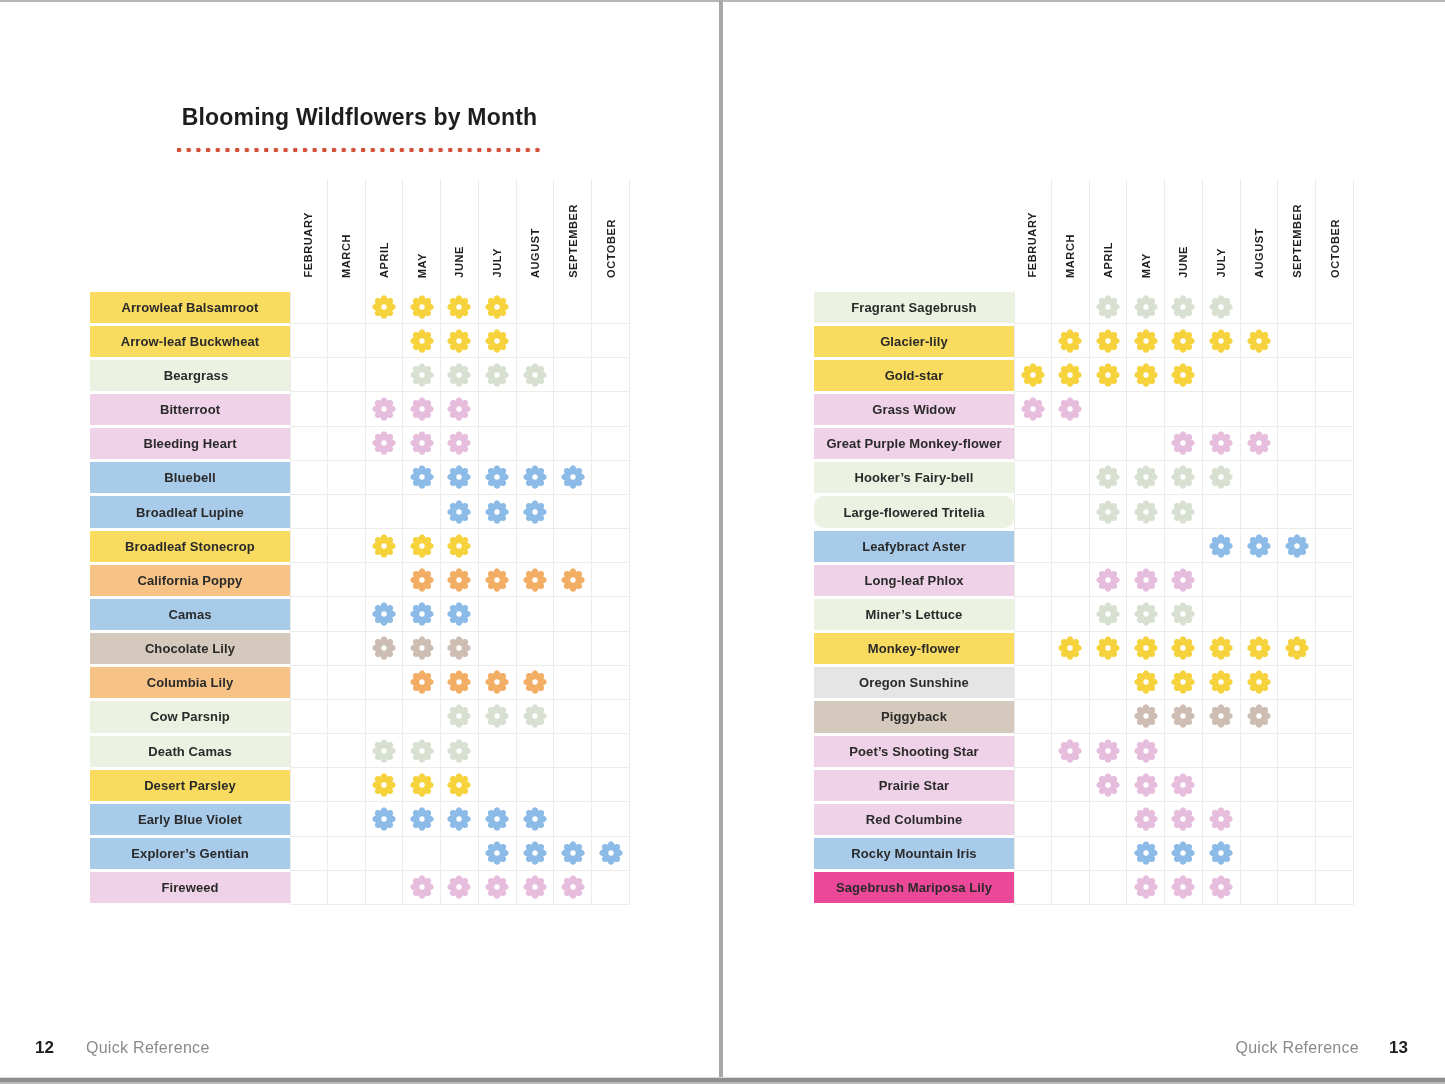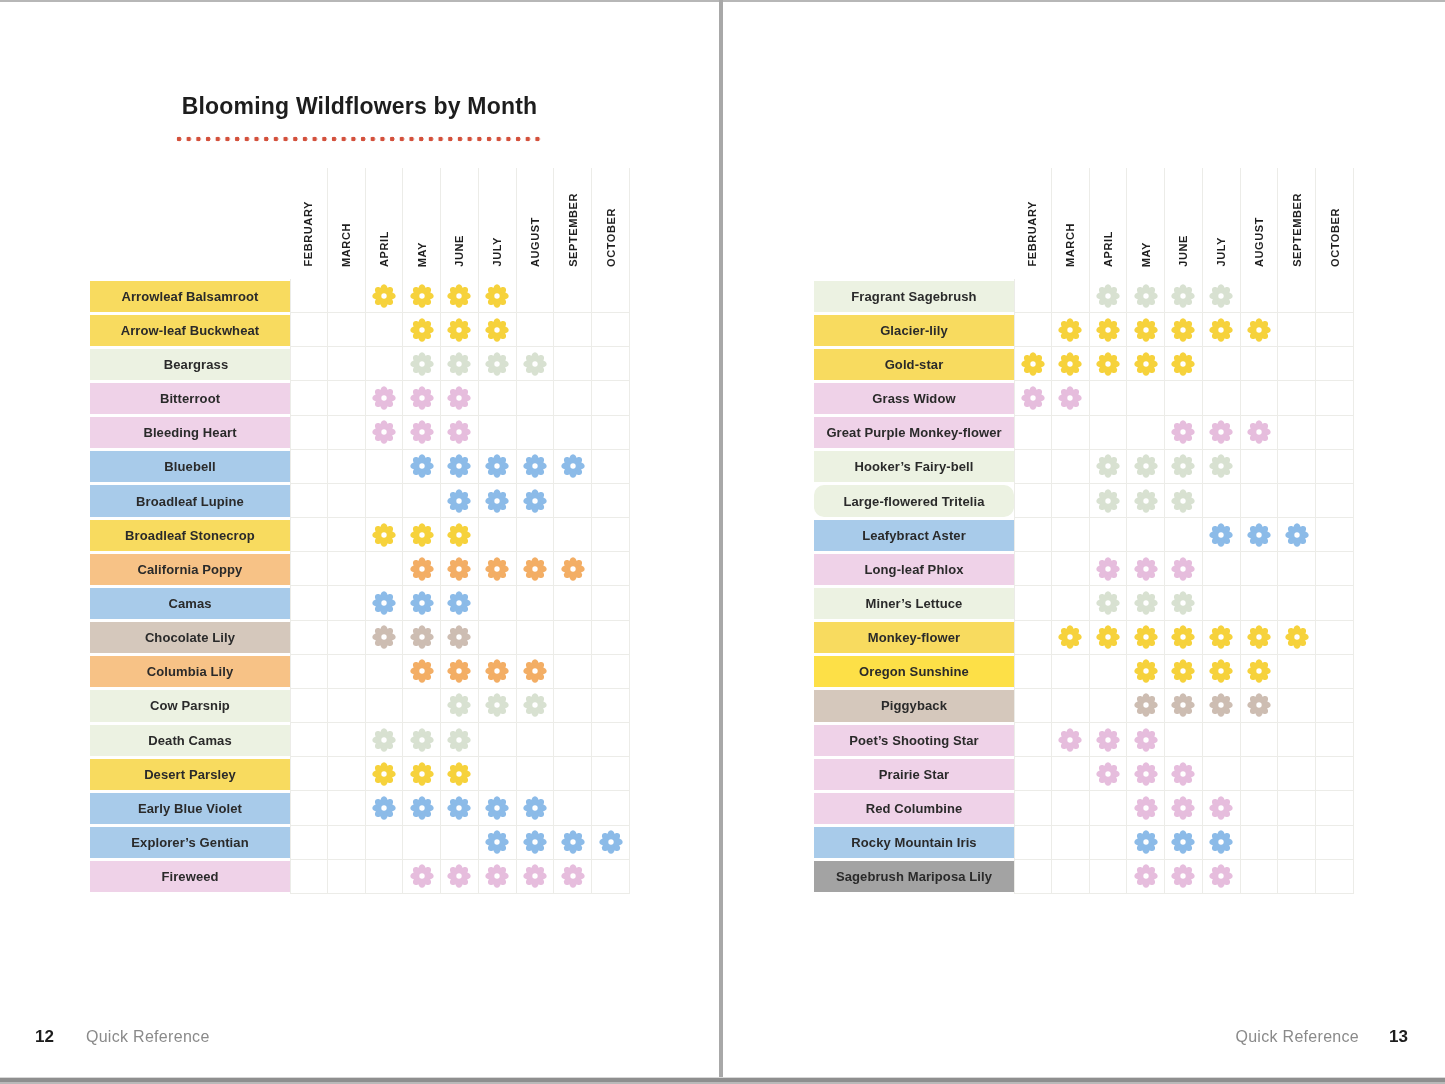--- a/index.html
+++ b/index.html
@@ -9,21 +9,21 @@
     --grid:#ECECE8;
   }
   *{box-sizing:border-box;margin:0;padding:0;}
   html,body{width:1445px;height:1084px;background:#ffffff;overflow:hidden;
     font-family:"Liberation Sans","DejaVu Sans",sans-serif;}
   .spread{position:relative;width:1445px;height:1084px;background:#ffffff;}
   .edge-top{position:absolute;top:0;left:0;width:100%;height:2px;background:#b7b7b7;}
   .edge-bottom{position:absolute;bottom:0;left:0;width:100%;height:7px;
     background:linear-gradient(#d8d8d8 0 1px,#8f8f8f 1px 5px,#b9b9b9 5px 100%);}
   .divider{position:absolute;top:0;left:719px;width:4px;height:100%;background:#a8a8a8;}
-  .page{position:absolute;top:5px;height:828px;}
+  .page{position:absolute;top:16px;height:828px;}
   .page-left{left:0;width:719px;}
   .page-right{left:723px;width:722px;}
 
   .title-wrap{position:absolute;top:88px;left:0;width:100%;text-align:center;}
   .page-title{font-size:23px;font-weight:700;color:var(--ink);letter-spacing:.2px;}
   .dots{width:368px;height:6px;margin:16px auto 0;
     background-image:radial-gradient(circle at 3px 3px,var(--accent) 2.1px,transparent 2.6px);
     background-size:9.7px 6px;background-repeat:repeat-x;}
 
   .bloom-table{position:absolute;top:163px;}
@@ -3698,21 +3698,21 @@
                 <ellipse cx="13" cy="6.6" rx="3.7" ry="5.3" fill="#F6D23C"></ellipse>
               </g>
               <circle cx="13" cy="13" r="5.2" fill="#F6D23C"></circle>
               <circle cx="13" cy="13" r="2.7" fill="#ffffff"></circle>
             </svg>
           </div>
           <div class="cell"></div>
         </div>
         <div class="t-row">
           <div class="label-wrap">
-            <div class="label-bar" style="background: #fde047;">Oregon Sunshine</div>
+            <div class="label-bar" style="background: #e5e5e5;">Oregon Sunshine</div>
           </div>
           <div class="cell first"></div>
           <div class="cell"></div>
           <div class="cell"></div>
           <div class="cell">
             <svg class="flower" width="26" height="26" viewBox="0 0 26 26">
               <g transform="rotate(0 13 13)">
                 <ellipse cx="13" cy="6.6" rx="3.7" ry="5.3" fill="#F6D23C"></ellipse>
               </g>
               <g transform="rotate(45 13 13)">
@@ -4362,21 +4362,21 @@
               <circle cx="13" cy="13" r="5.2" fill="#8CBBE8"></circle>
               <circle cx="13" cy="13" r="2.7" fill="#ffffff"></circle>
             </svg>
           </div>
           <div class="cell"></div>
           <div class="cell"></div>
           <div class="cell"></div>
         </div>
         <div class="t-row">
           <div class="label-wrap">
-            <div class="label-bar" style="background: #a3a3a3;">Sagebrush Mariposa Lily</div>
+            <div class="label-bar" style="background: #ec4899;">Sagebrush Mariposa Lily</div>
           </div>
           <div class="cell first"></div>
           <div class="cell"></div>
           <div class="cell"></div>
           <div class="cell">
             <svg class="flower" width="26" height="26" viewBox="0 0 26 26">
               <g transform="rotate(0 13 13)">
                 <ellipse cx="13" cy="6.6" rx="3.7" ry="5.3" fill="#E6BDDD"></ellipse>
               </g>
               <g transform="rotate(45 13 13)">

